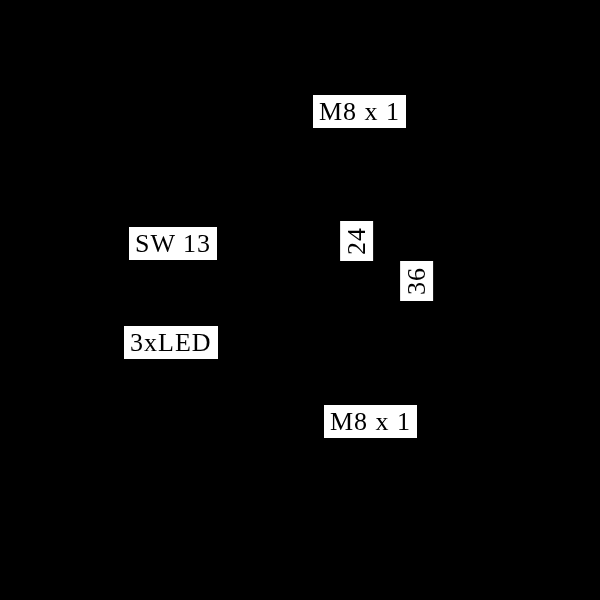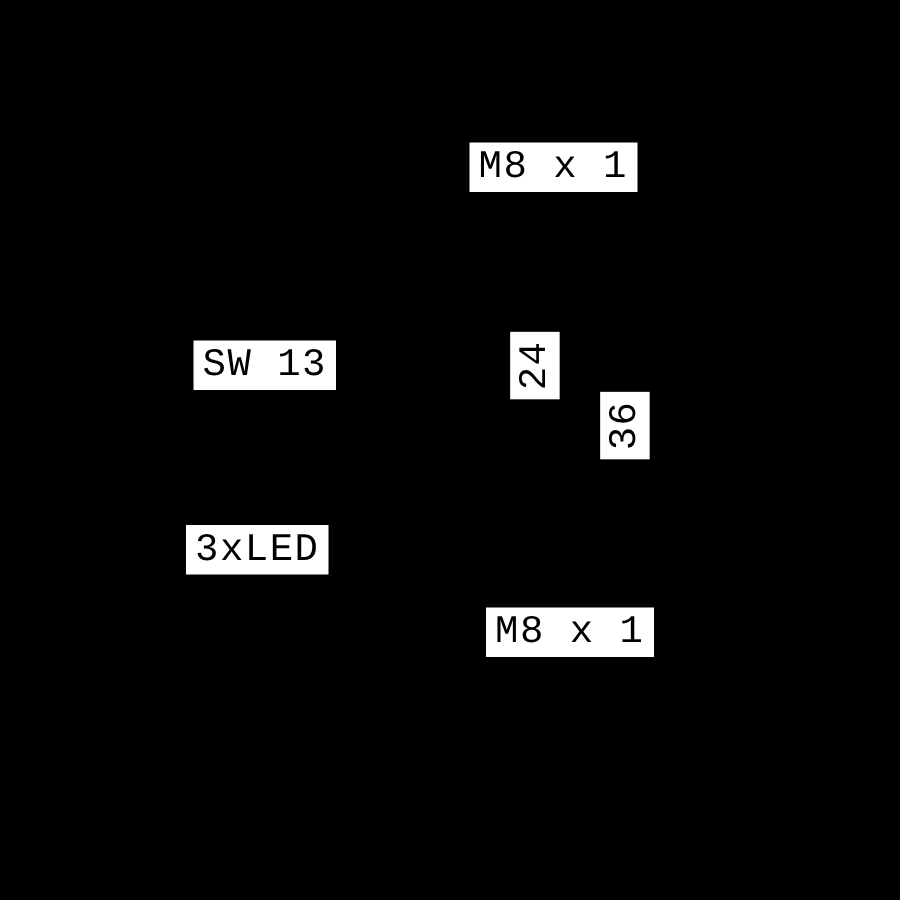--- a/index.html
+++ b/index.html
@@ -6,21 +6,21 @@
       margin: 0;
       padding: 0;
       background: #000000;
     }
     .canvas {
       position: relative;
       width: 600px;
       height: 600px;
       background: #000000;
       overflow: hidden;
-      font-family: Liberation Mono, monospace;
+      font-family: Liberation Serif, serif;
     }
     .dim-label {
       position: absolute;
       background: #ffffff;
       color: #000000;
       font-size: 26px;
       line-height: 1.12;
       padding: 2px 6px;
       white-space: nowrap;
       letter-spacing: 1px;
@@ -29,21 +29,21 @@
       writing-mode: vertical-rl;
       transform: rotate(180deg);
       padding: 6px 2px;
       letter-spacing: 1px;
     }
     
     .pos-thread-top   { left: 313px; top: 95px;  }
     .pos-hex-sw13     { left: 129px; top: 227px; }
     .pos-dim-24       { left: 340px; top: 221px; }
     .pos-dim-36       { left: 400px; top: 261px; }
-    .pos-led          { left: 124px; top: 350px; }
+    .pos-led          { left: 124px; top: 326px; }
     .pos-thread-bottom{ left: 324px; top: 405px; }
   </style>
 </head>
 <body>
 
 <div class="canvas">
 
   <div class="dim-label pos-thread-top">M8 x 1</div>
 
   <div class="dim-label pos-hex-sw13">SW 13</div>

